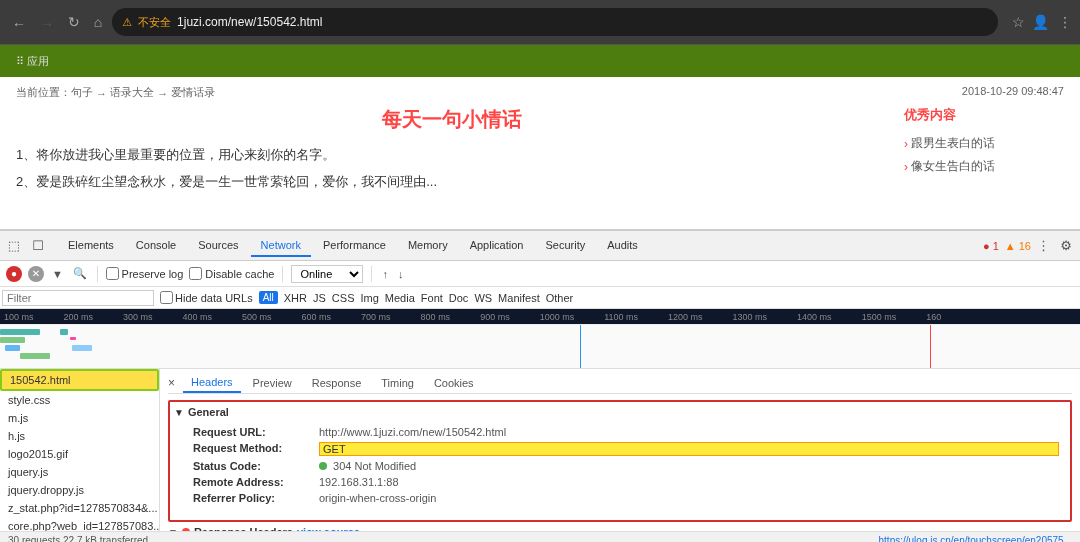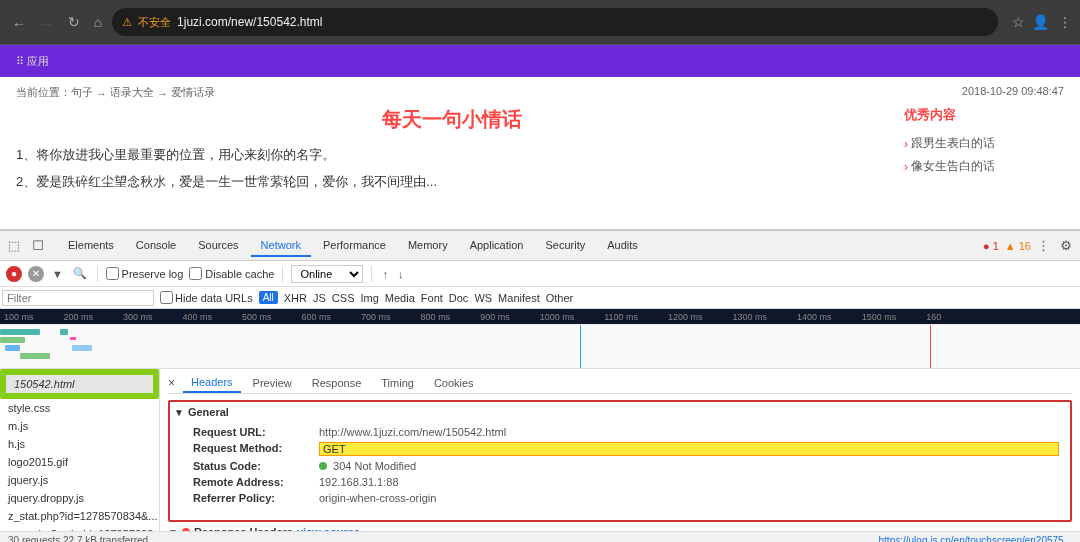--- a/index.html
+++ b/index.html
@@ -33,28 +33,27 @@
       padding: 0 10px;
       gap: 6px;
     }
     .address-bar .lock-icon { color: #f0a020; font-size: 11px; }
     .address-bar .url-text { color: #eee; font-size: 12px; flex: 1; }
     .browser-actions { display: flex; align-items: center; gap: 8px; margin-left: 8px; }
     .browser-actions .icon-btn { color: #aaa; font-size: 14px; cursor: pointer; }
 
     
     .bookmarks-bar {
-      background: #6d28d9;
+      background: #4d7c0f;
       height: 26px;
       display: flex;
       align-items: center;
       padding: 16px 10px;
       gap: 4px;
       border-top: 1px solid #555;
-      font-family: Liberation Serif, serif;
     }
     .bookmark-item {
       color: #ddd;
       font-size: 11px;
       display: flex;
       align-items: center;
       gap: 3px;
       padding: 2px 6px;
       cursor: pointer;
     }
@@ -262,24 +261,23 @@
       cursor: pointer;
       display: flex;
       align-items: center;
       gap: 4px;
       color: #333;
       white-space: nowrap;
       overflow: hidden;
       text-overflow: ellipsis;
     }
     .file-item.selected {
-      background: #e5e5e5;
-      border: 6px solid #84cc16;
+      background: #fde047;
+      border: 2px solid #84cc16;
       box-sizing: border-box;
-      font-style: italic;
     }
 
     
     .detail-panel {
       flex: 1;
       overflow-y: auto;
       padding: 4px 8px;
     }
     .detail-subtabs {
       display: flex;

